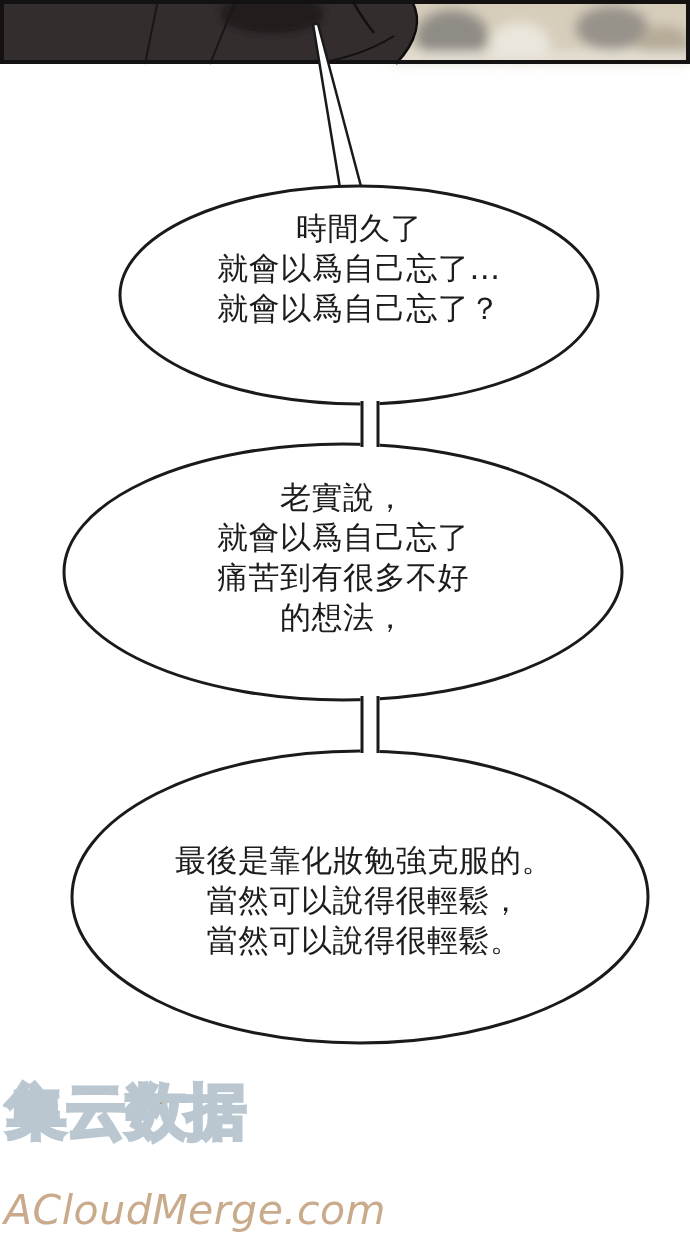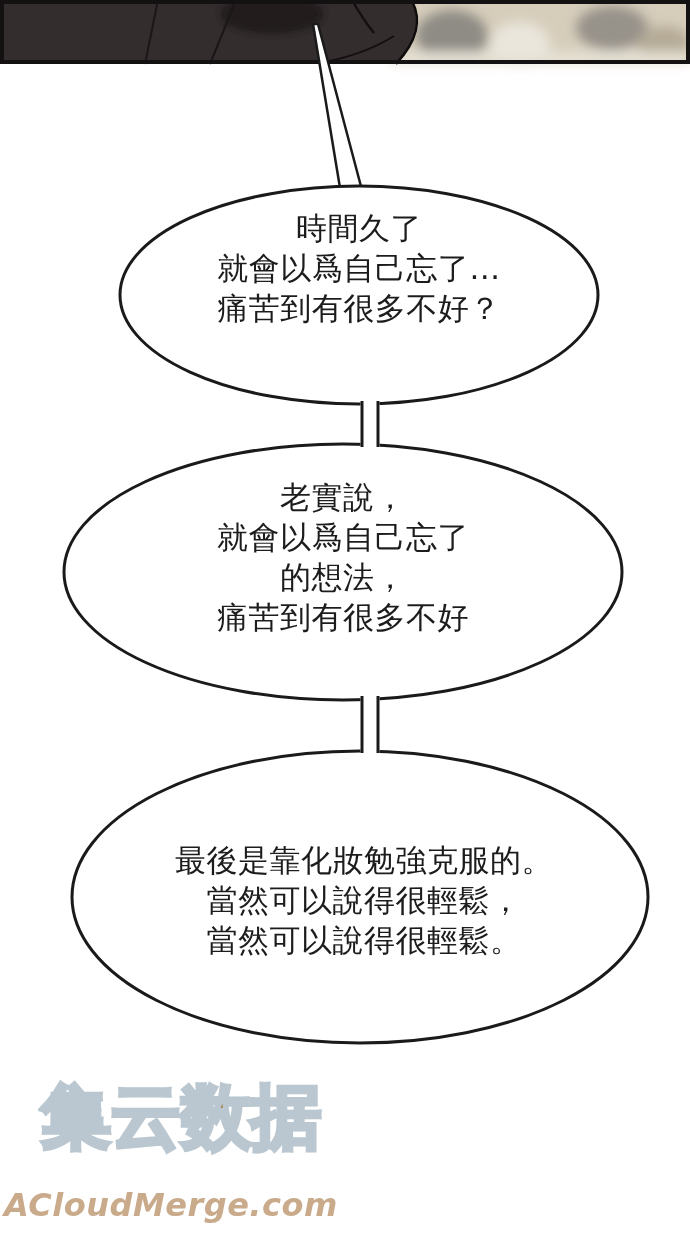--- a/index.html
+++ b/index.html
@@ -31,35 +31,34 @@
     font-size: 31px;
     line-height: 40px;
     color: #1c1c1c;
     white-space: nowrap;
     font-family: "DejaVu Sans", sans-serif;
     letter-spacing: 0.5px;
   }
   .wm-logo {
     position: absolute;
     left: 6px; top: 1080px;
-    font-size: 70px;
+    font-size: 60px;
     font-weight: bold;
     line-height: 1.06;
     color: #a16207;
     -webkit-text-stroke: 4px #b7c5ce;
     letter-spacing: 0px;
     opacity: 0.95;
     white-space: nowrap;
-    margin-left: 35px;
   }
   .wm-site {
     position: absolute;
     left: 4px; top: 1186px;
-    font-size: 32px;
-    font-weight: bold;
+    font-size: 41px;
+    font-weight: normal;
     font-style: italic;
     color: #c9ab8c;
     letter-spacing: 0.5px;
     white-space: nowrap;
   }
 </style>
 </head>
 <body>
 
 <svg class="art" viewBox="0 0 690 1240" xmlns="http://www.w3.org/2000/svg">
@@ -102,28 +101,28 @@
   <line class="neck" x1="378" y1="401" x2="378" y2="447"></line>
 
   <rect x="360.5" y="692" width="19" height="66" fill="#ffffff"></rect>
   <line class="neck" x1="362" y1="696" x2="362" y2="753"></line>
   <line class="neck" x1="378" y1="696" x2="378" y2="753"></line>
 </svg>
 
 <div class="bubble-text" style="left:359px; top:208px;">
   <div>時間久了</div>
   <div>就會以爲自己忘了…</div>
-  <div>痛苦到有很多不好？</div>
+  <div>就會以爲自己忘了？</div>
 </div>
 
 <div class="bubble-text" style="left:343px; top:477px;">
   <div>老實說，</div>
   <div>就會以爲自己忘了</div>
+  <div>痛苦到有很多不好</div>
   <div>的想法，</div>
-  <div>痛苦到有很多不好</div>
 </div>
 
 <div class="bubble-text" style="left:364px; top:840px;">
   <div>最後是靠化妝勉強克服的。</div>
   <div>當然可以說得很輕鬆，</div>
   <div>當然可以說得很輕鬆。</div>
 </div>
 
 <div>
   <div class="wm-logo">集云数据</div>

